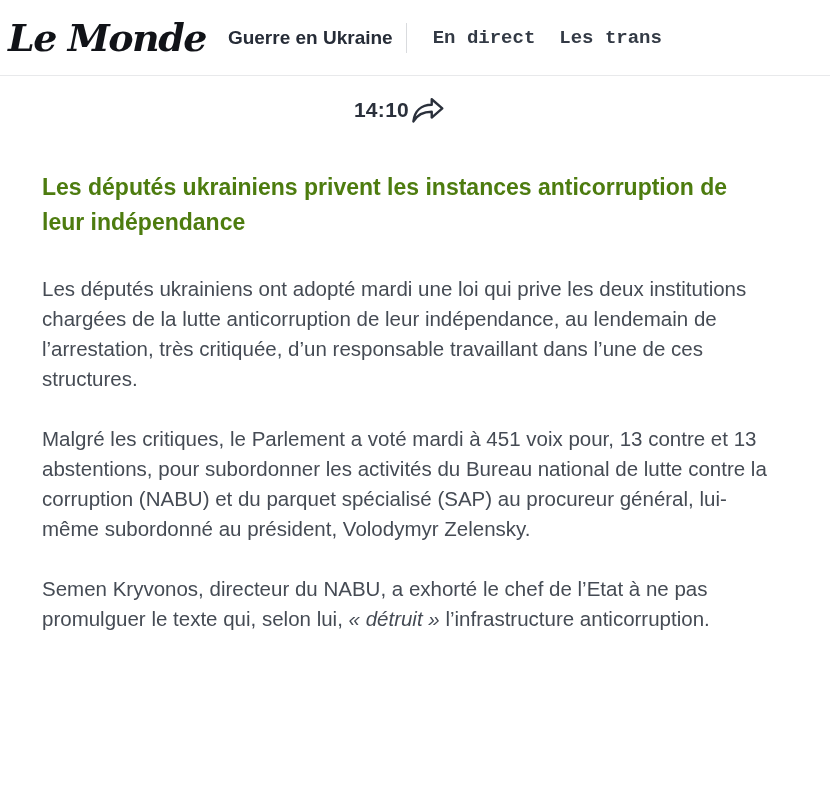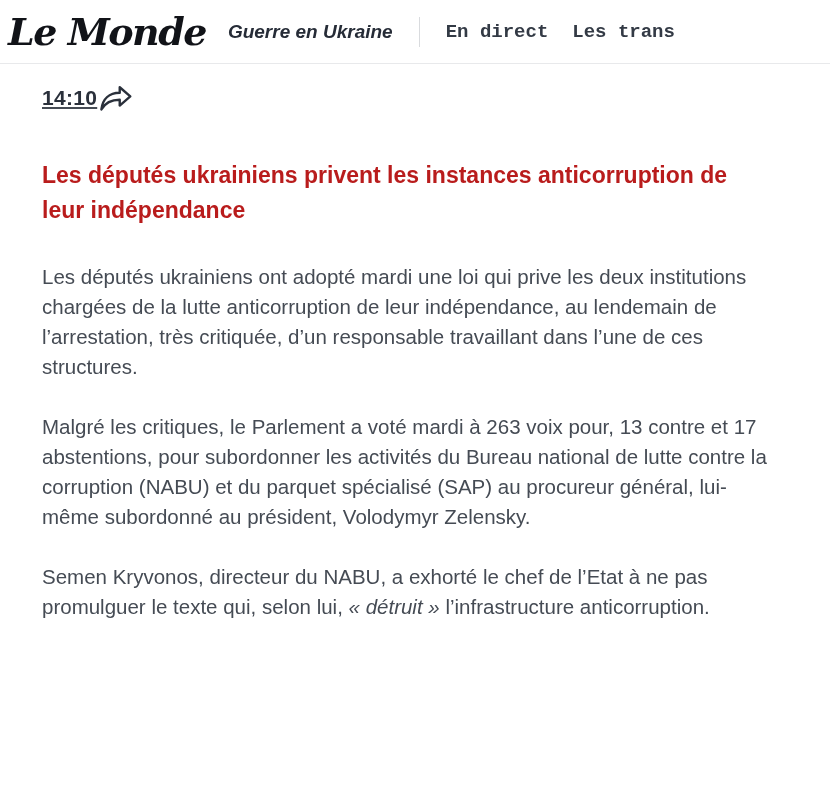--- a/index.html
+++ b/index.html
@@ -8,21 +8,21 @@
     width: 830px;
     height: 800px;
     background: #ffffff;
     font-family: "Liberation Sans", sans-serif;
     color: #454b54;
     overflow: hidden;
   }
   .site-header {
     display: flex;
     align-items: center;
-    height: 64px;
+    height: 76px;
     padding-left: 8px;
     border-bottom: 1px solid #e8e9eb;
     white-space: nowrap;
     overflow: hidden;
     background: #ffffff;
   }
   .logo {
     font-family: "DejaVu Serif", serif;
     font-weight: 700;
     font-style: italic;
@@ -33,23 +33,22 @@
     cursor: pointer;
   }
   .header-nav {
     display: flex;
     align-items: center;
   }
   .section-label {
     font-size: 19px;
     font-weight: 700;
     color: #262c37;
-    margin-right: 26px;
+    margin-right: 13px;
     cursor: pointer;
-    font-style: italic;
   }
   .vsep {
     width: 1px;
     height: 30px;
     background: #d9dbde;
     margin-right: 26px;
   }
   .navlink {
     font-size: 19px;
     font-weight: 700;
@@ -57,44 +56,43 @@
     text-decoration: none;
     margin-right: 24px;
     cursor: pointer;
     font-family: Liberation Mono, monospace;
   }
   .main-content {
     padding: 18px 42px 0 42px;
   }
   .post-meta {
     display: flex;
-    justify-content: flex-start;
+    justify-content: center;
     align-items: center;
     height: 32px;
-    text-decoration: underline;
   }
   .timestamp {
     font-size: 21px;
     font-weight: 700;
     color: #2a303b;
     letter-spacing: 0.3px;
   }
   .share-button {
     background: none;
     border: none;
     padding: 0;
     margin-right: 30px;
     cursor: pointer;
     line-height: 0;
   }
   .post-title {
     font-size: 23px;
     font-weight: 700;
     line-height: 35px;
-    color: #b91c1c;
+    color: #4d7c0f;
     margin: 44px 0 34px 0;
     max-width: 730px;
   }
   .post-paragraph {
     font-size: 20.5px;
     line-height: 30px;
     color: #454b54;
     margin: 0 0 30px 0;
     max-width: 732px;
   }
@@ -122,16 +120,16 @@
       <svg width="37" height="31" viewBox="0 0 26 22" fill="none" stroke="#2a303b" stroke-width="1.7" stroke-linejoin="round" stroke-linecap="round">
         <path d="M16 3 L23.5 9.5 L16 16 V11.9 C9.8 11.9 5.6 14.2 3 18.8 C3.8 11 8.7 7 16 6.9 Z"></path>
       </svg>
     </button>
   </div>
 
   <h2 class="post-title">Les députés ukrainiens privent les instances anticorruption de leur indépendance</h2>
 
   <p class="post-paragraph">Les députés ukrainiens ont adopté mardi une loi qui prive les deux institutions chargées de la lutte anticorruption de leur indépendance, au lendemain de l’arrestation, très critiquée, d’un responsable travaillant dans l’une de ces structures.</p>
 
-  <p class="post-paragraph">Malgré les critiques, le Parlement a voté mardi à 263 voix pour, 13 contre et 17 abstentions, pour subordonner les activités du Bureau national de lutte contre la corruption (NABU) et du parquet spécialisé (SAP) au procureur général, lui-même subordonné au président, Volodymyr Zelensky.</p>
+  <p class="post-paragraph">Malgré les critiques, le Parlement a voté mardi à 451 voix pour, 13 contre et 13 abstentions, pour subordonner les activités du Bureau national de lutte contre la corruption (NABU) et du parquet spécialisé (SAP) au procureur général, lui-même subordonné au président, Volodymyr Zelensky.</p>
 
   <p class="post-paragraph"><span>Semen Kryvonos, directeur du NABU, a exhorté le chef de l’Etat à ne pas promulguer le texte qui, selon lui, </span><em class="quoted-word">« détruit »</em><span> l’infrastructure anticorruption.</span></p>
 </main>
 
 </body></html>

